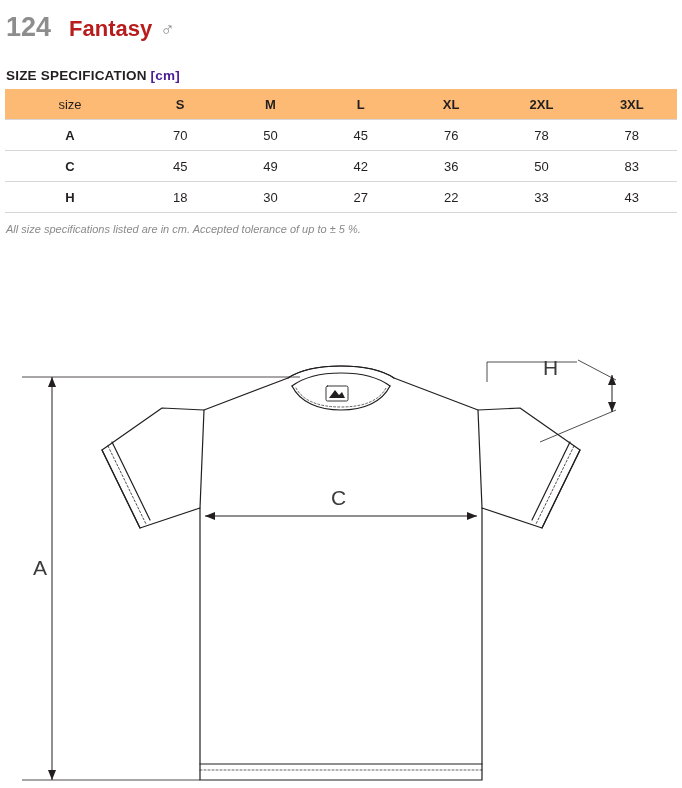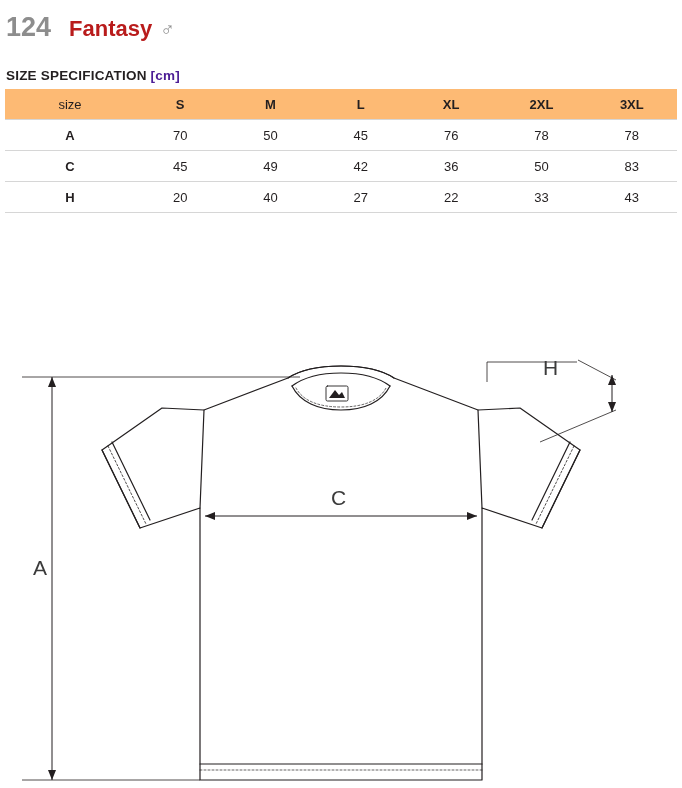--- a/index.html
+++ b/index.html
@@ -172,30 +172,31 @@
         <td class="rowlabel">C</td>
         <td>45</td>
         <td>49</td>
         <td>42</td>
         <td>36</td>
         <td>50</td>
         <td>83</td>
       </tr>
       <tr>
         <td class="rowlabel">H</td>
-        <td>20</td>
-        <td>40</td>
+        <td>18</td>
+        <td>30</td>
         <td>27</td>
         <td>22</td>
         <td>33</td>
         <td>43</td>
       </tr>
     </tbody>
   </table>
 
+  <div class="note">All size specifications listed are in cm. Accepted tolerance of up to ± 5 %.</div>
 
   <div class="drawing">
     <svg width="682" height="458" viewBox="0 0 682 458" xmlns="http://www.w3.org/2000/svg">
       <g fill="none" stroke="#231f20" stroke-width="1.2" stroke-linejoin="round" stroke-linecap="round">
 
         <path d="M 288 48
                  C 300 40, 320 36, 341 36
                  C 362 36, 382 40, 394 48
                  L 478 80
                  L 520 78

